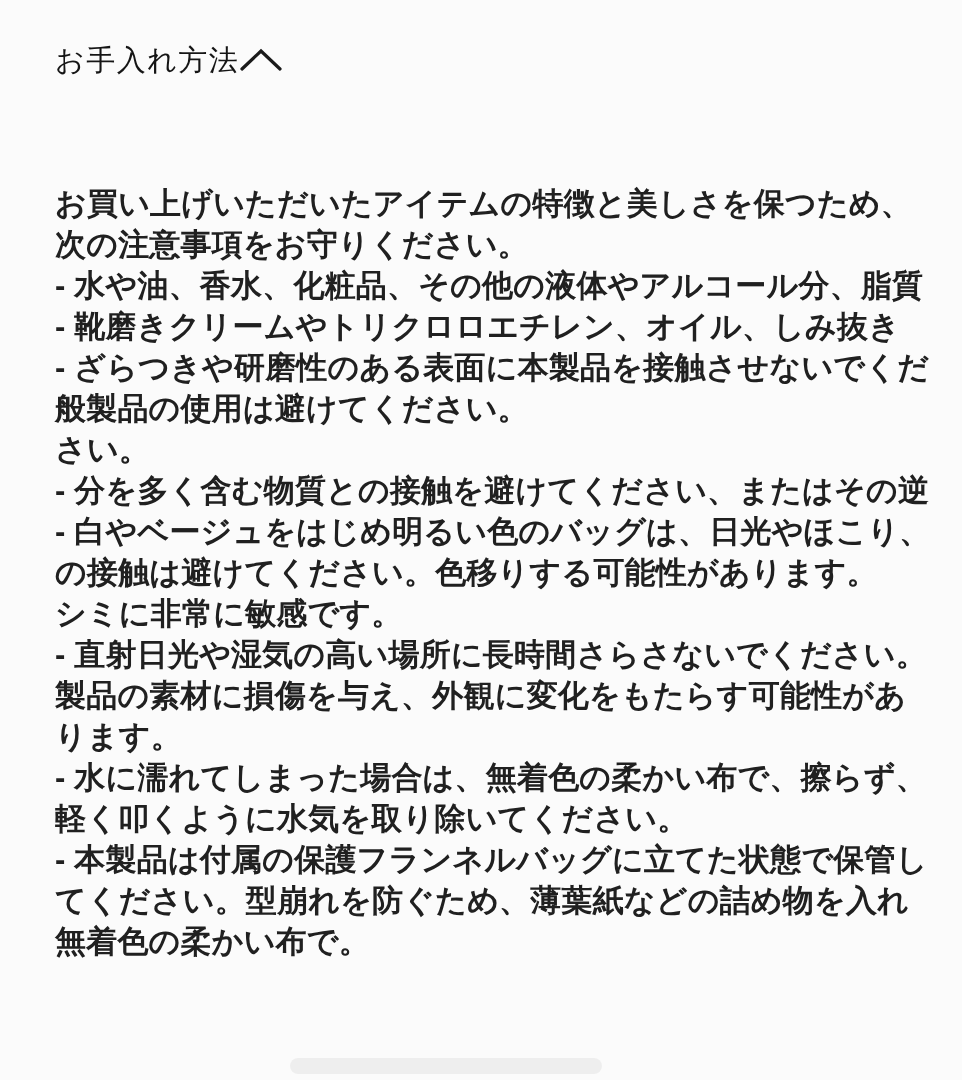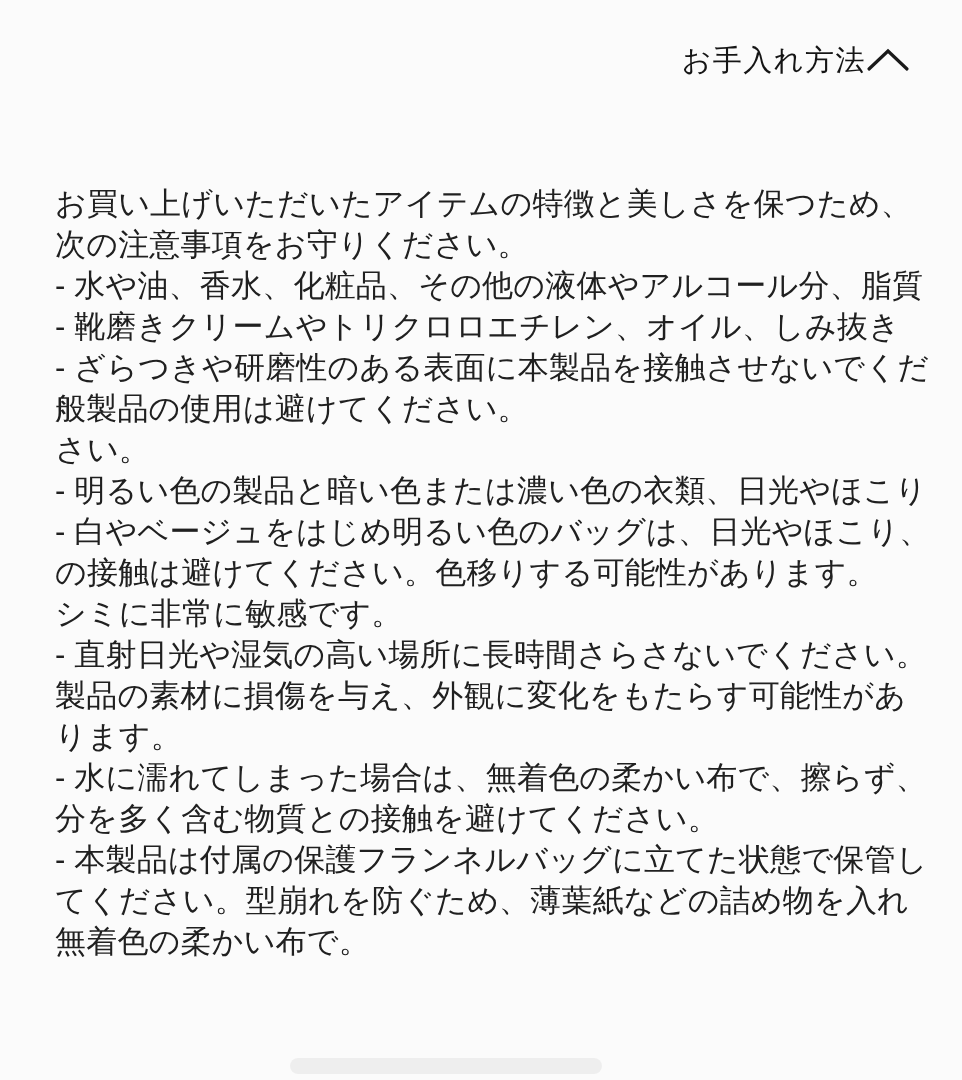--- a/index.html
+++ b/index.html
@@ -15,21 +15,21 @@
     font-family: "Liberation Sans", sans-serif;
     color: #1f1f1f;
   }
   .section-header {
     position: absolute;
     left: 55px;
     right: 52px;
     top: 40px;
     height: 40px;
     display: flex;
-    justify-content: flex-end;
+    justify-content: flex-start;
     align-items: center;
     cursor: pointer;
   }
   .section-title {
     font-size: 29px;
     line-height: 40px;
     color: #151515;
     letter-spacing: 1.5px;
     font-weight: 400;
   }
@@ -48,20 +48,21 @@
     left: 55px;
     top: 183px;
     width: 856px;
     font-size: 31px;
     line-height: 41px;
     letter-spacing: 0.2px;
     color: #202020;
   }
   .text-line {
     white-space: nowrap;
+    font-weight: bold;
   }
   .home-indicator {
     position: absolute;
     left: 290px;
     top: 1058px;
     width: 312px;
     height: 16px;
     border-radius: 8px;
     background: rgba(0, 0, 0, 0.05);
   }
@@ -79,27 +80,27 @@
 </div>
 
 <div class="content">
     <div class="text-line">お買い上げいただいたアイテムの特徴と美しさを保つため、</div>
     <div class="text-line">次の注意事項をお守りください。</div>
     <div class="text-line">- 水や油、香水、化粧品、その他の液体やアルコール分、脂質</div>
     <div class="text-line">- 靴磨きクリームやトリクロロエチレン、オイル、しみ抜き</div>
     <div class="text-line">- ざらつきや研磨性のある表面に本製品を接触させないでくだ</div>
     <div class="text-line">般製品の使用は避けてください。</div>
     <div class="text-line">さい。</div>
-    <div class="text-line">- 明るい色の製品と暗い色または濃い色の衣類、日光やほこり</div>
+    <div class="text-line">- 分を多く含む物質との接触を避けてください、またはその逆</div>
     <div class="text-line">- 白やベージュをはじめ明るい色のバッグは、日光やほこり、</div>
     <div class="text-line">の接触は避けてください。色移りする可能性があります。</div>
     <div class="text-line">シミに非常に敏感です。</div>
     <div class="text-line">- 直射日光や湿気の高い場所に長時間さらさないでください。</div>
     <div class="text-line">製品の素材に損傷を与え、外観に変化をもたらす可能性があ</div>
     <div class="text-line">ります。</div>
     <div class="text-line">- 水に濡れてしまった場合は、無着色の柔かい布で、擦らず、</div>
-    <div class="text-line">分を多く含む物質との接触を避けてください。</div>
+    <div class="text-line">軽く叩くように水気を取り除いてください。</div>
     <div class="text-line">- 本製品は付属の保護フランネルバッグに立てた状態で保管し</div>
     <div class="text-line">てください。型崩れを防ぐため、薄葉紙などの詰め物を入れ</div>
     <div class="text-line">無着色の柔かい布で。</div>
   </div>
 
 <div class="home-indicator"></div>
 
 </body></html>

